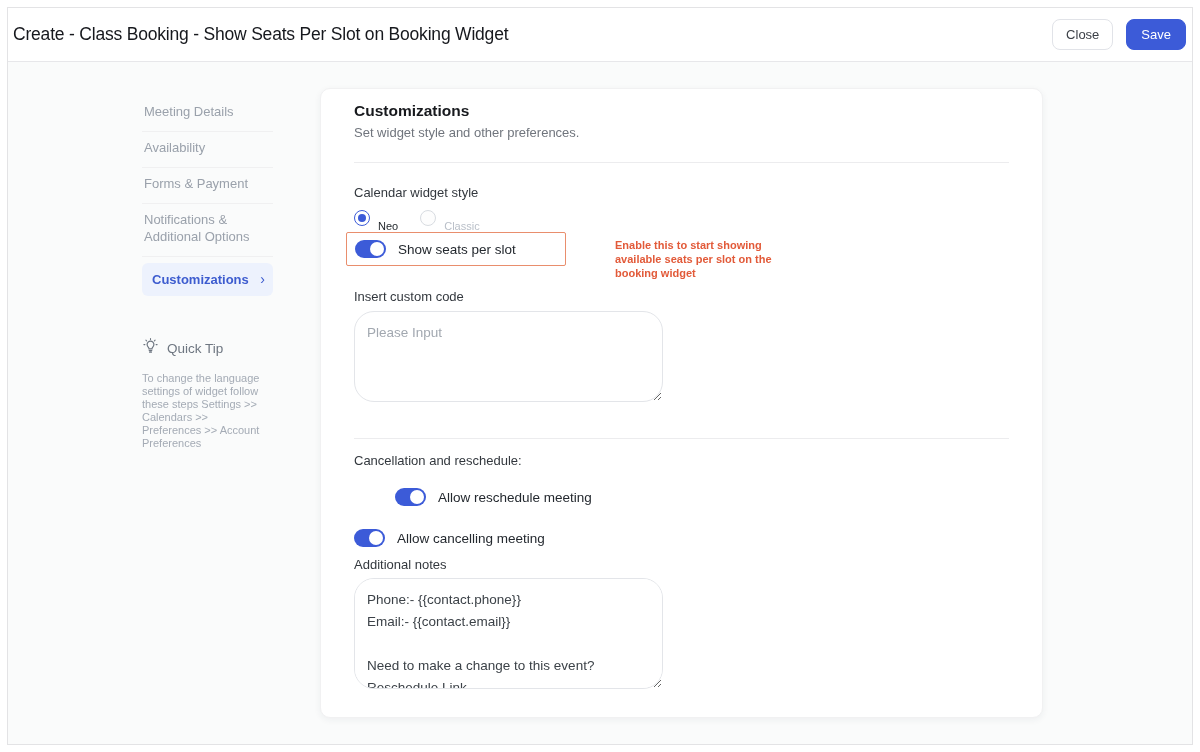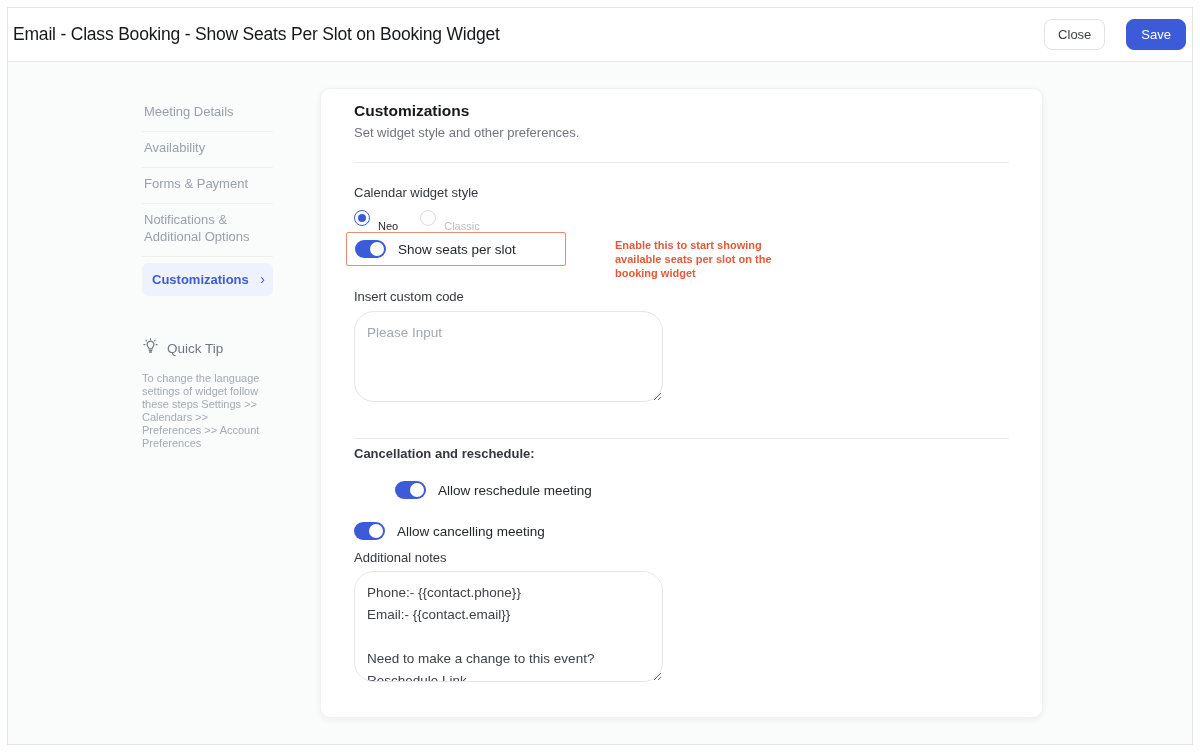--- a/index.html
+++ b/index.html
@@ -11,21 +11,21 @@
   }
 
   
   .header {
     position: relative; height: 54px; background: #ffffff;
     border-bottom: 1px solid #e7e7ea;
     display: flex; align-items: center; justify-content: space-between;
     padding: 0 6px 0 5px;
   }
   .page-title { font-size: 17.5px; font-weight: 500; color: #16181d; letter-spacing: -0.2px; }
-  .header-actions { display: flex; align-items: center; gap: 21px; }
+  .header-actions { display: flex; align-items: center; gap: 13px; }
   .btn {
     height: 31px; border-radius: 8px; font-size: 13px; cursor: pointer;
     display: inline-flex; align-items: center; justify-content: center;
     font-family: "Liberation Sans", sans-serif;
   }
   .btn-close { background: #ffffff; border: 1px solid #e1e3e8; color: #3c4047; padding: 0 13px; }
   .btn-save  { background: #3c5bd8; border: 1px solid #3c5bd8; color: #ffffff; padding: 0 14px; font-weight: 500; }
 
   
   .body { position: relative; height: 682px; background: #fafbfb; }
@@ -58,21 +58,21 @@
   .card-inner { padding: 14px 33px 0 33px; }
 
   .card-title { font-size: 15.5px; font-weight: 700; color: #17191d; line-height: 16px; padding-top: 0; margin-top: 0; }
   .card-sub { margin-top: 6px; font-size: 13px; color: #70757d; line-height: 16px; }
   .divider { border: none; border-top: 1px solid #ececee; margin-top: 21px; }
   .divider-2 { border: none; border-top: 1px solid #ececee; margin-top: 36px; }
 
   .field-label { font-size: 13px; color: #33383e; font-weight: 500; line-height: 16px; }
   .lbl-widget-style { margin-top: 22px; }
   .lbl-custom-code { margin-top: 12px; }
-  .lbl-cancel { margin-top: 7px; font-weight: bold; }
+  .lbl-cancel { margin-top: 14px; }
   .lbl-notes { margin-top: 10px; }
 
   
   .radio-row { margin-top: 8px; display: flex; align-items: center; gap: 22px; height: 18px; }
   .radio-option { display: flex; align-items: center; gap: 8px; cursor: pointer; }
   .radio { width: 16px; height: 16px; border-radius: 50%; position: relative; flex: 0 0 auto; }
   .radio.checked { border: 1.5px solid #3c5bd8; background: #ffffff; }
   .radio.checked::after {
     content: ""; position: absolute; left: 2.5px; top: 2.5px; width: 8px; height: 8px;
     border-radius: 50%; background: #3c5bd8;
@@ -111,21 +111,21 @@
   .toggle-row { display: flex; align-items: center; height: 18px; }
   .row-reschedule { margin-top: 19px; padding-left: 41px; }
   .row-cancel { margin-top: 23px; }
 </style>
 </head>
 <body>
 
 <div class="page-frame">
 
   <div class="header">
-    <div class="page-title">Email - Class Booking - Show Seats Per Slot on Booking Widget</div>
+    <div class="page-title">Create - Class Booking - Show Seats Per Slot on Booking Widget</div>
     <div class="header-actions">
       <button class="btn btn-close">Close</button>
       <button class="btn btn-save">Save</button>
     </div>
   </div>
 
   <div class="body">
 
     <div class="sidebar">
       <ul class="nav-list">

